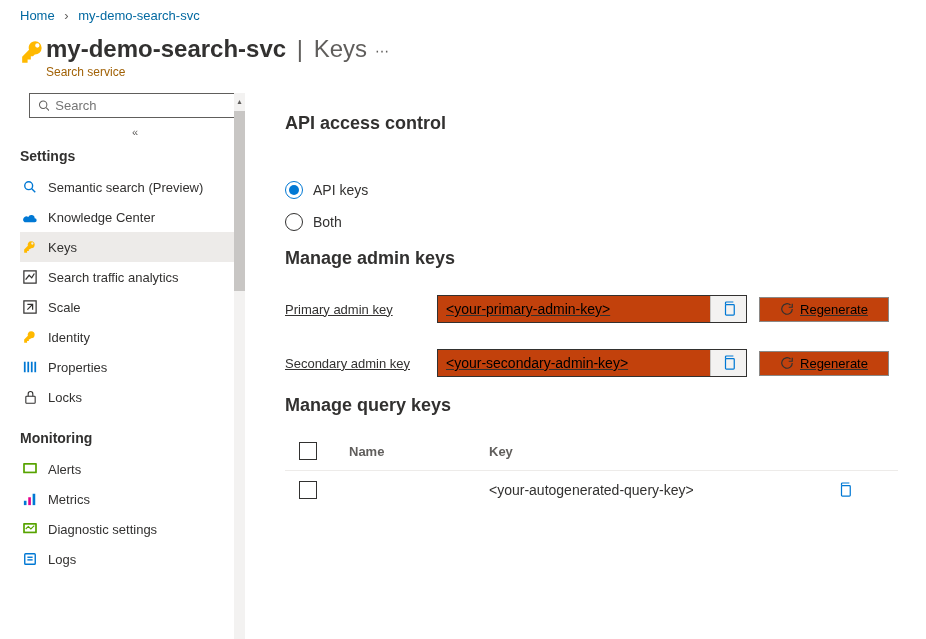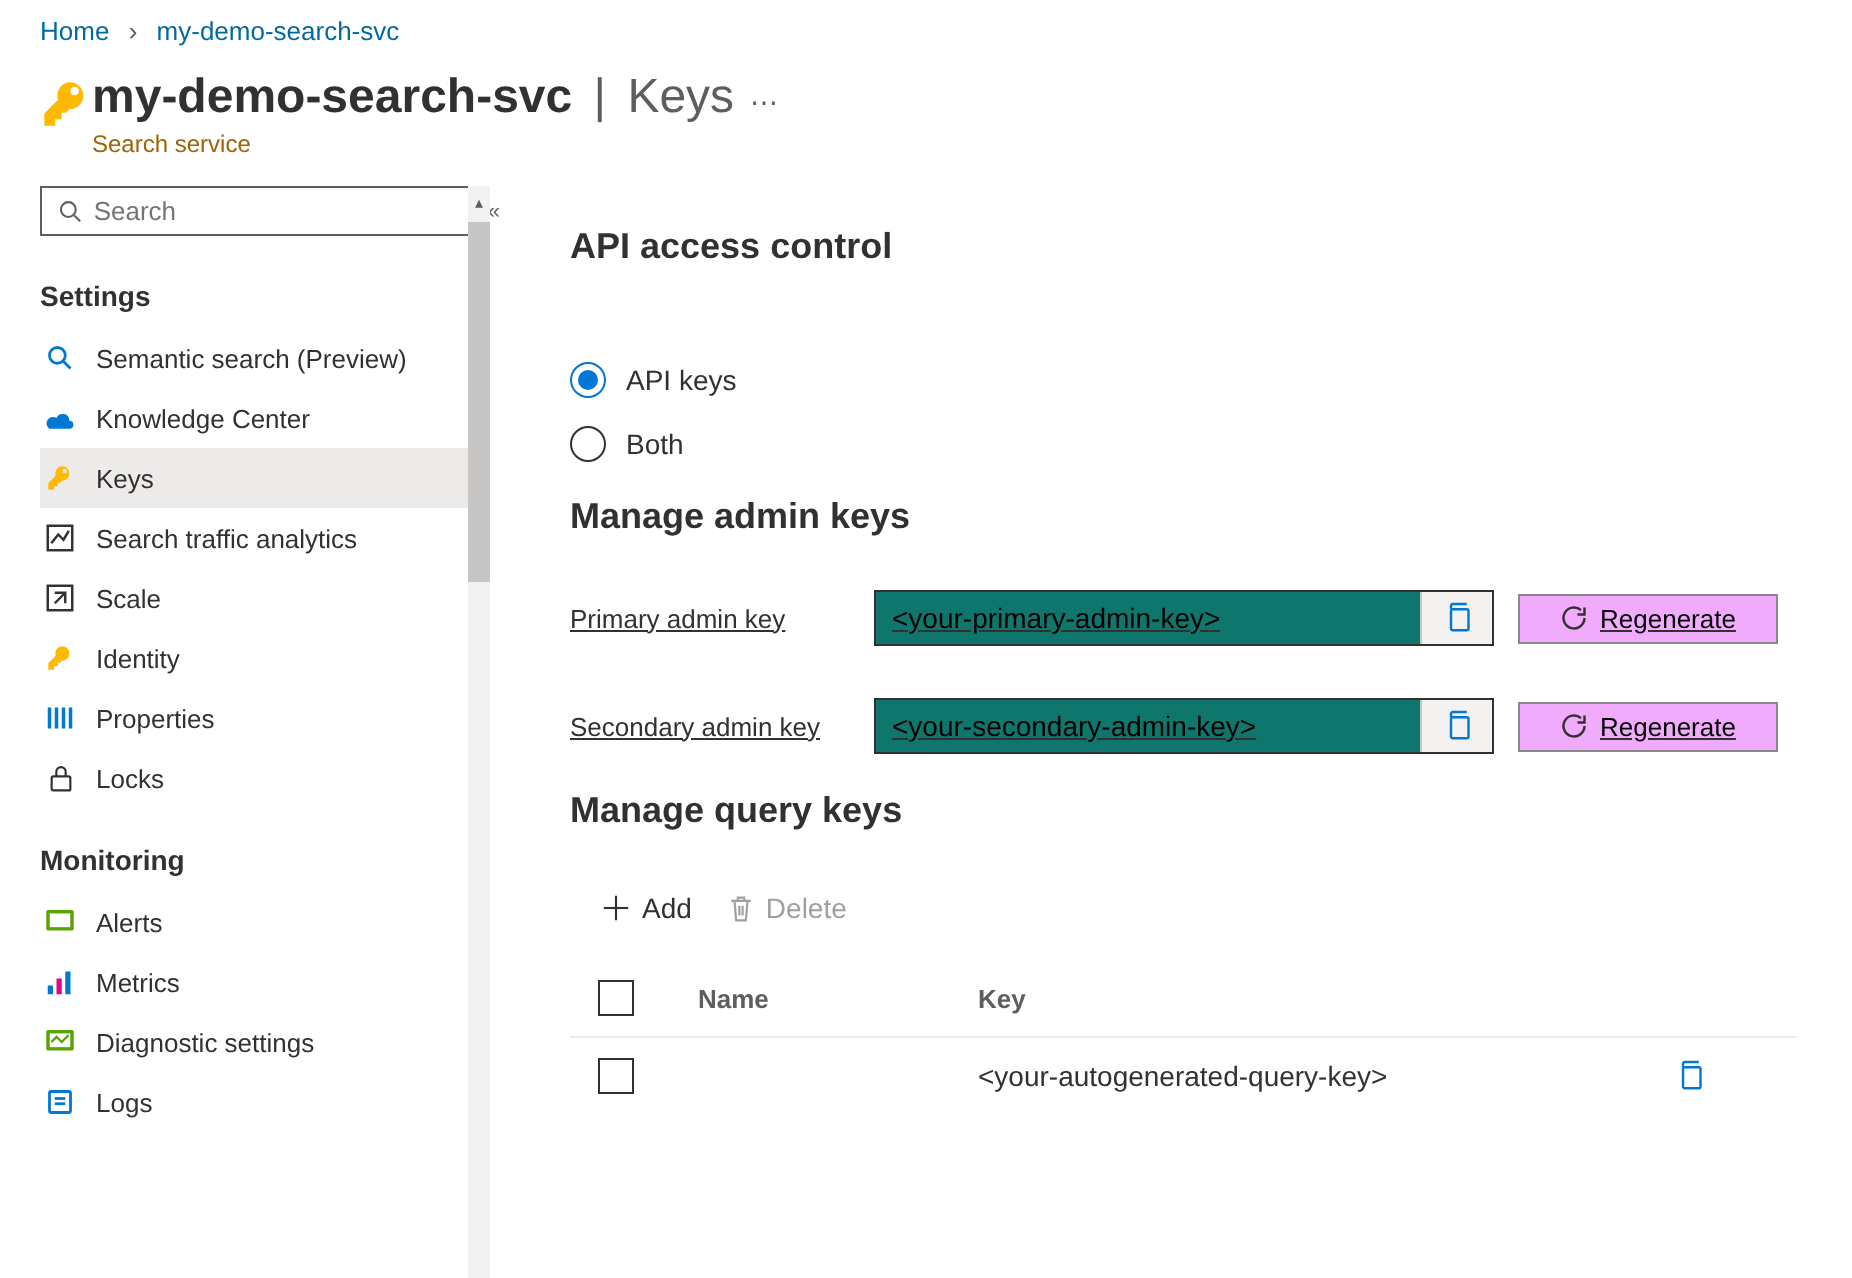--- a/index.html
+++ b/index.html
@@ -41,22 +41,23 @@
     height: calc(100% - 90px);
   }
   .sidebar {
     width: 245px;
     padding: 0 0 0 20px;
     position: relative;
   }
   .search-wrap {
     display: flex; align-items: center;
     gap: 8px;
-    margin-bottom: 12px;
+    margin-bottom: 0;
     width: 230px;
+    flex-direction: column;
   }
   .search-box {
     border: 1px solid #605e5c;
     display: flex; align-items: center;
     padding: 4px 8px;
     gap: 6px;
     flex: 1;
     font-size: 13px;
     color: #605e5c;
   }
@@ -123,31 +124,31 @@
     margin: 26px 0 18px 0;
     text-decoration: underline;
   }
   .key-label { width: 140px; font-size: 13px; }
   .key-field-wrap {
     display: flex; border: 1px solid #323130;
     width: 310px;
   }
   .key-field {
     flex: 1; padding: 5px 8px; font-family: inherit; font-size: 14px;
-    border: none; outline: none; background: #0f766e;
+    border: none; outline: none; background: #c2410c;
   }
   .copy-btn {
     width: 36px; border-left: 1px solid #c8c6c4;
     background: #f3f2f1;
     display: flex; align-items: center; justify-content: center;
     cursor: pointer; color: #0078d4;
   }
   .regen-btn {
     display: flex; align-items: center; gap: 6px;
-    border: 1px solid #8a8886; background: #f0abfc;
+    border: 1px solid #8a8886; background: #c2410c;
     padding: 4px 12px; cursor: pointer; font-size: 13px;
     font-family: inherit;
     width: 130px;
     justify-content: center;
   }
   .regen-btn .ico { width: 14px; height: 14px; }
 
   .toolbar {
     display: flex; gap: 18px;
     padding: 14px 0 18px 16px;
@@ -384,35 +385,20 @@
         <svg class="ico" width="14" height="14" viewBox="0 0 16 16" fill="none" stroke="#323130" stroke-width="1.4">
             <path d="M14 8a6 6 0 1 1-2-4.5"></path>
             <path d="M14 2v4h-4"></path>
           </svg>
         <span>Regenerate</span>
       </button>
     </div>
 
     <h2>Manage query keys</h2>
 
-    <div class="toolbar">
-      <div class="btn">
-        <svg width="14" height="14" viewBox="0 0 16 16" fill="none" stroke="#323130" stroke-width="1.2">
-            <line x1="8" y1="1" x2="8" y2="15"></line>
-            <line x1="1" y1="8" x2="15" y2="8"></line>
-          </svg>
-        <span>Add</span>
-      </div>
-      <div class="btn disabled">
-        <svg width="13" height="15" viewBox="0 0 16 18" fill="none" stroke="#a19f9d" stroke-width="1.3">
-            <path d="M2 4h12M6 4V2h4v2M4 4l1 12h6l1-12M7 7v6M9 7v6"></path>
-          </svg>
-        <span>Delete</span>
-      </div>
-    </div>
 
     <div class="table">
       <div class="thead">
         <div>
             <div class="chkbox"></div>
           </div>
         <div>Name</div>
         <div>Key</div>
         <div></div>
       </div>

